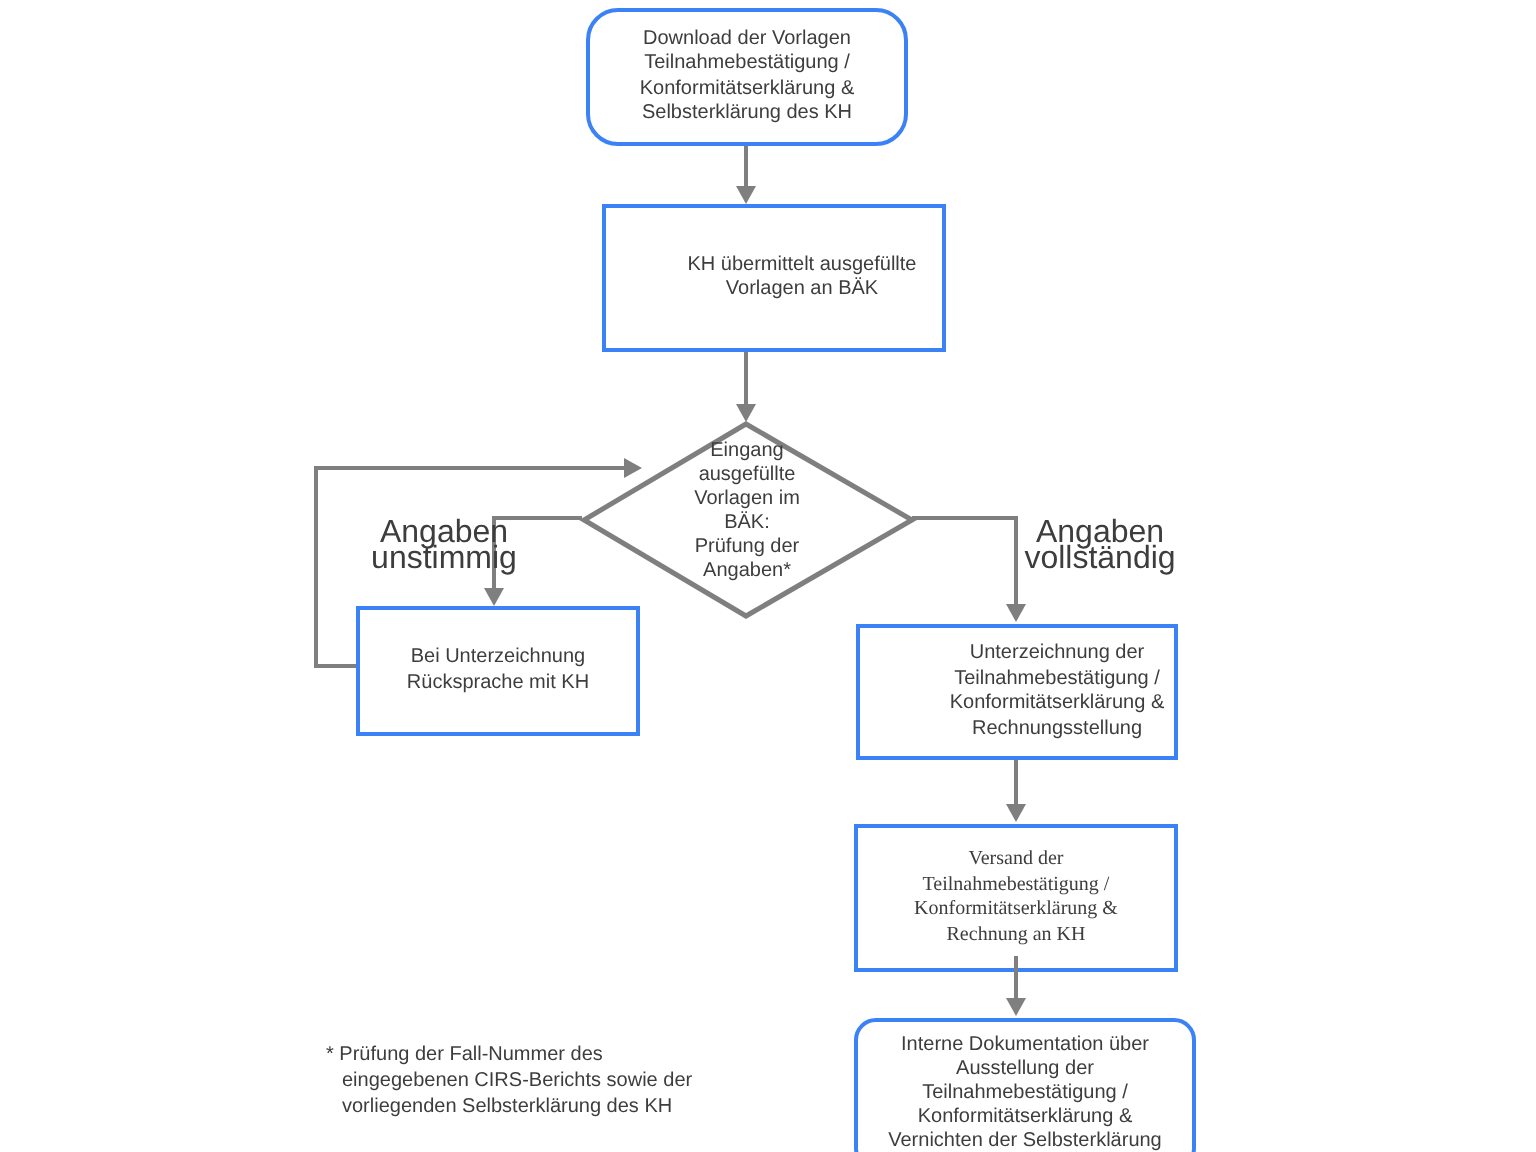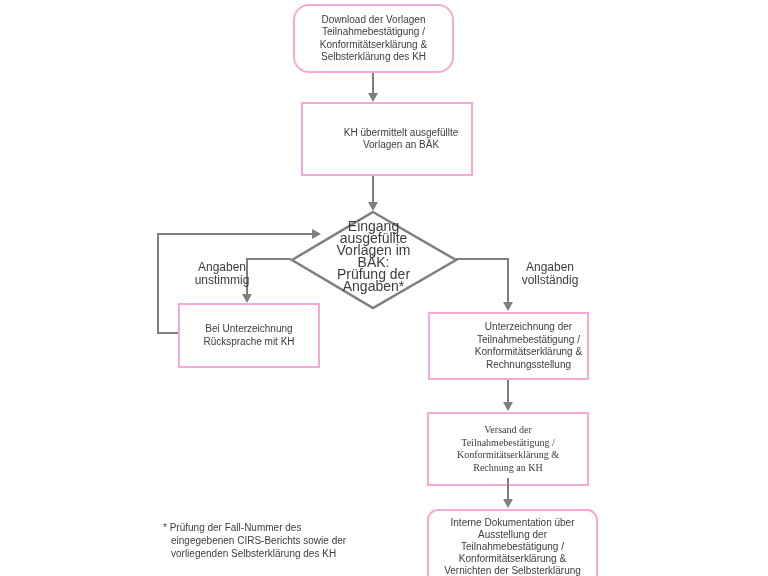--- a/index.html
+++ b/index.html
@@ -9,21 +9,21 @@
     width: 768px;
     height: 576px;
     background: #ffffff;
     font-family: "Liberation Sans", sans-serif;
     color: #3d3d3d;
     overflow: hidden;
   }
   .node {
     position: absolute;
     background: #ffffff;
-    border: 2px solid #f9a8d4;
+    border: 2px solid #3b82f6;
     display: flex;
     align-items: center;
     justify-content: center;
     text-align: center;
     font-size: 10px;
     line-height: 12.5px;
     white-space: pre-line;
     padding: 2px 4px;
   }
   .terminator { border-radius: 16px; }
@@ -41,31 +41,31 @@
   }
   .arrow-right {
     position: absolute;
     width: 0; height: 0;
     border-top: 5px solid transparent;
     border-bottom: 5px solid transparent;
     border-left: 9px solid #7f7f7f;
   }
   .edge-label {
     position: absolute;
-    font-size: 12px;
+    font-size: 16px;
     line-height: 12.5px;
     text-align: center;
     white-space: pre-line;
   }
   #decision-shape { position: absolute; left: 288px; top: 208px; }
   #decision-text {
     position: absolute;
     left: 303px; top: 220px; width: 141px;
     text-align: center;
-    font-size: 14px;
+    font-size: 10px;
     line-height: 12px;
     white-space: pre-line;
   }
   #footnote {
     position: absolute;
     left: 163px; top: 521px; width: 215px;
     font-size: 10px;
     line-height: 13px;
     white-space: pre-line;
     padding-left: 8px;

